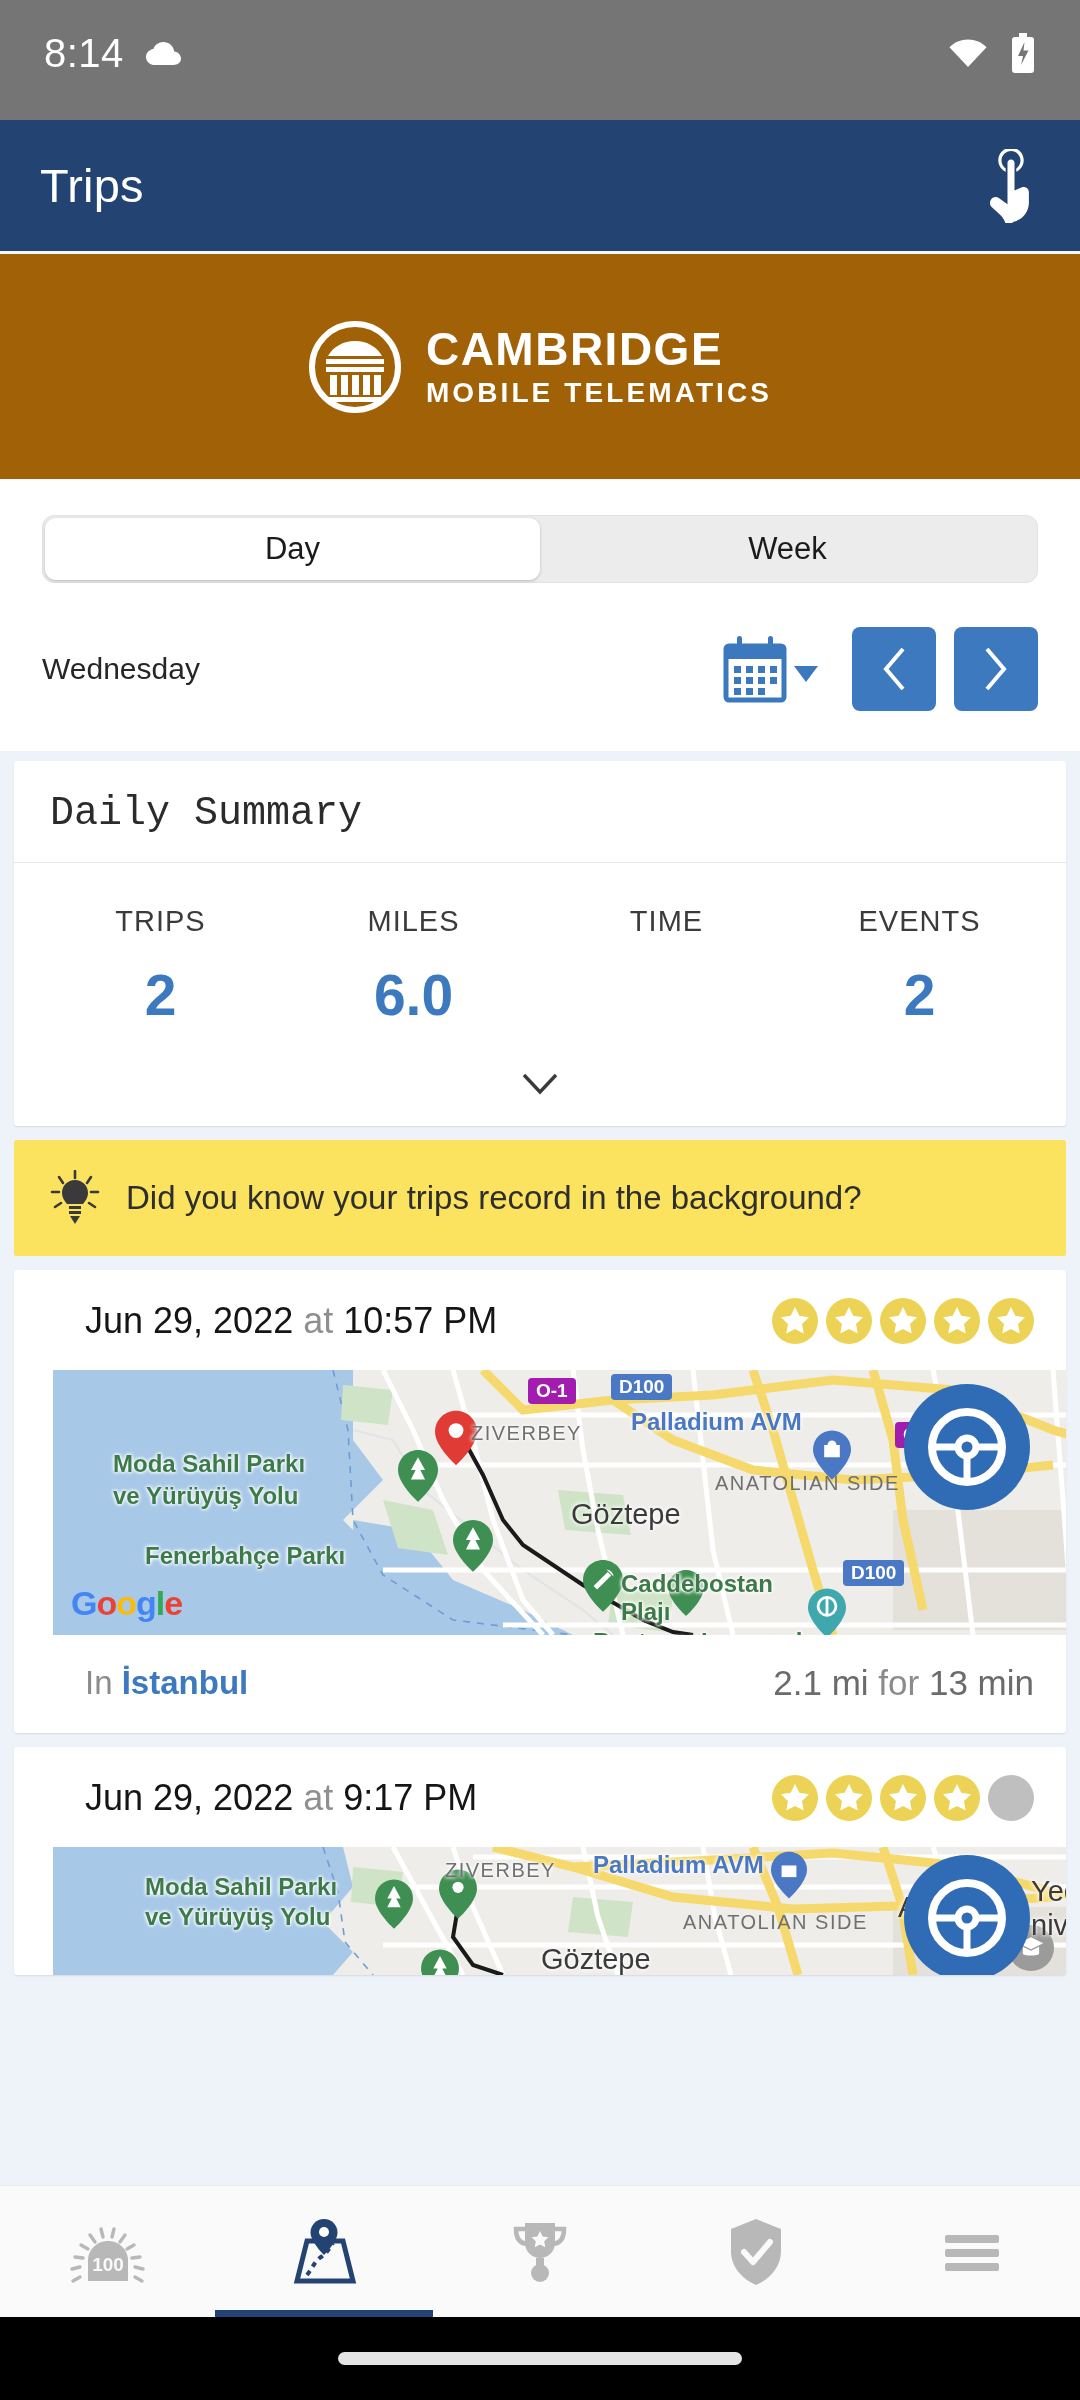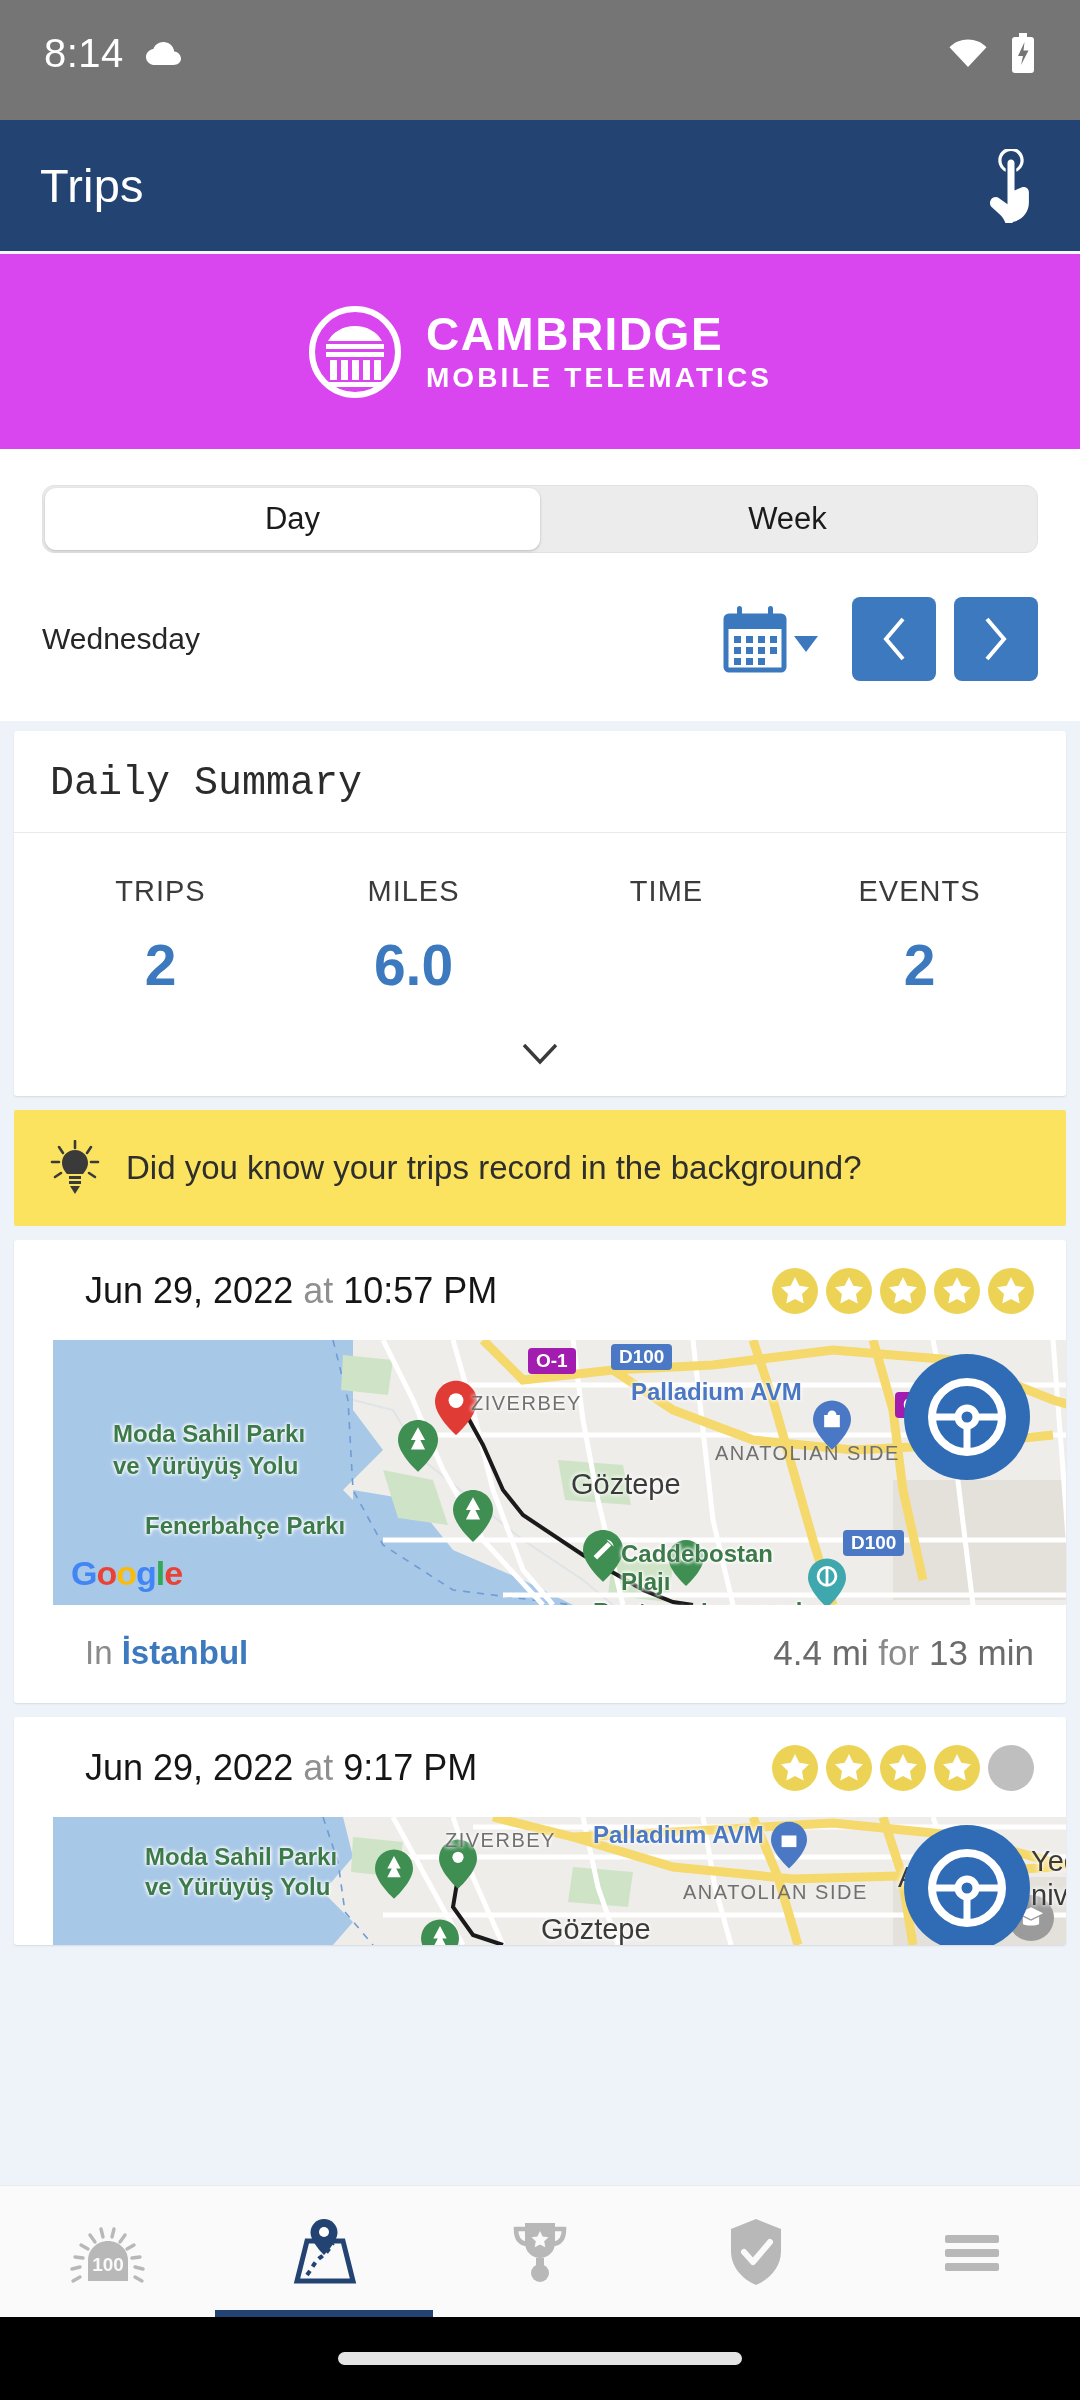--- a/index.html
+++ b/index.html
@@ -29,21 +29,21 @@
     height:134px; background:#234472;
     display:flex; align-items:center; justify-content:space-between;
     padding:0 40px;
     border-bottom:3px solid #f4f7fb;
   }
   .appbar-title { color:#fff; font-size:47px; font-weight:400; letter-spacing:.2px; }
   .tap-ico { width:62px; height:74px; }
 
   
   .logoband {
-    height:195px; background:#d946ef;
+    height:225px; background:#a16207;
     display:flex; align-items:center; justify-content:center; gap:24px;
   }
   .logo-mark { width:94px; height:94px; flex:none; }
   .logo-text { display:flex; flex-direction:column; color:#fff; line-height:1; }
   .logo-l1 { font-size:46px; font-weight:bold; letter-spacing:1.5px; }
   .logo-l2 { font-size:28px; font-weight:bold; letter-spacing:3.1px; margin-top:7px; }
 
   
   .panel { background:#fff; padding:36px 0 0 0; }
   .seg {
@@ -427,21 +427,21 @@
           </svg>
         </div>
       </div>
 
       <div class="trip-foot">
         <div class="in-city">
           <span>In</span>
           <b>İstanbul</b>
         </div>
         <div class="dist">
-          <b>4.4 mi</b>
+          <b>2.1 mi</b>
           <span>for</span>
           <b>13 min</b>
         </div>
       </div>
     </div>
 
     <div class="trip">
       <div class="trip-head">
         <div class="trip-when">
           <span>Jun 29, 2022</span>

